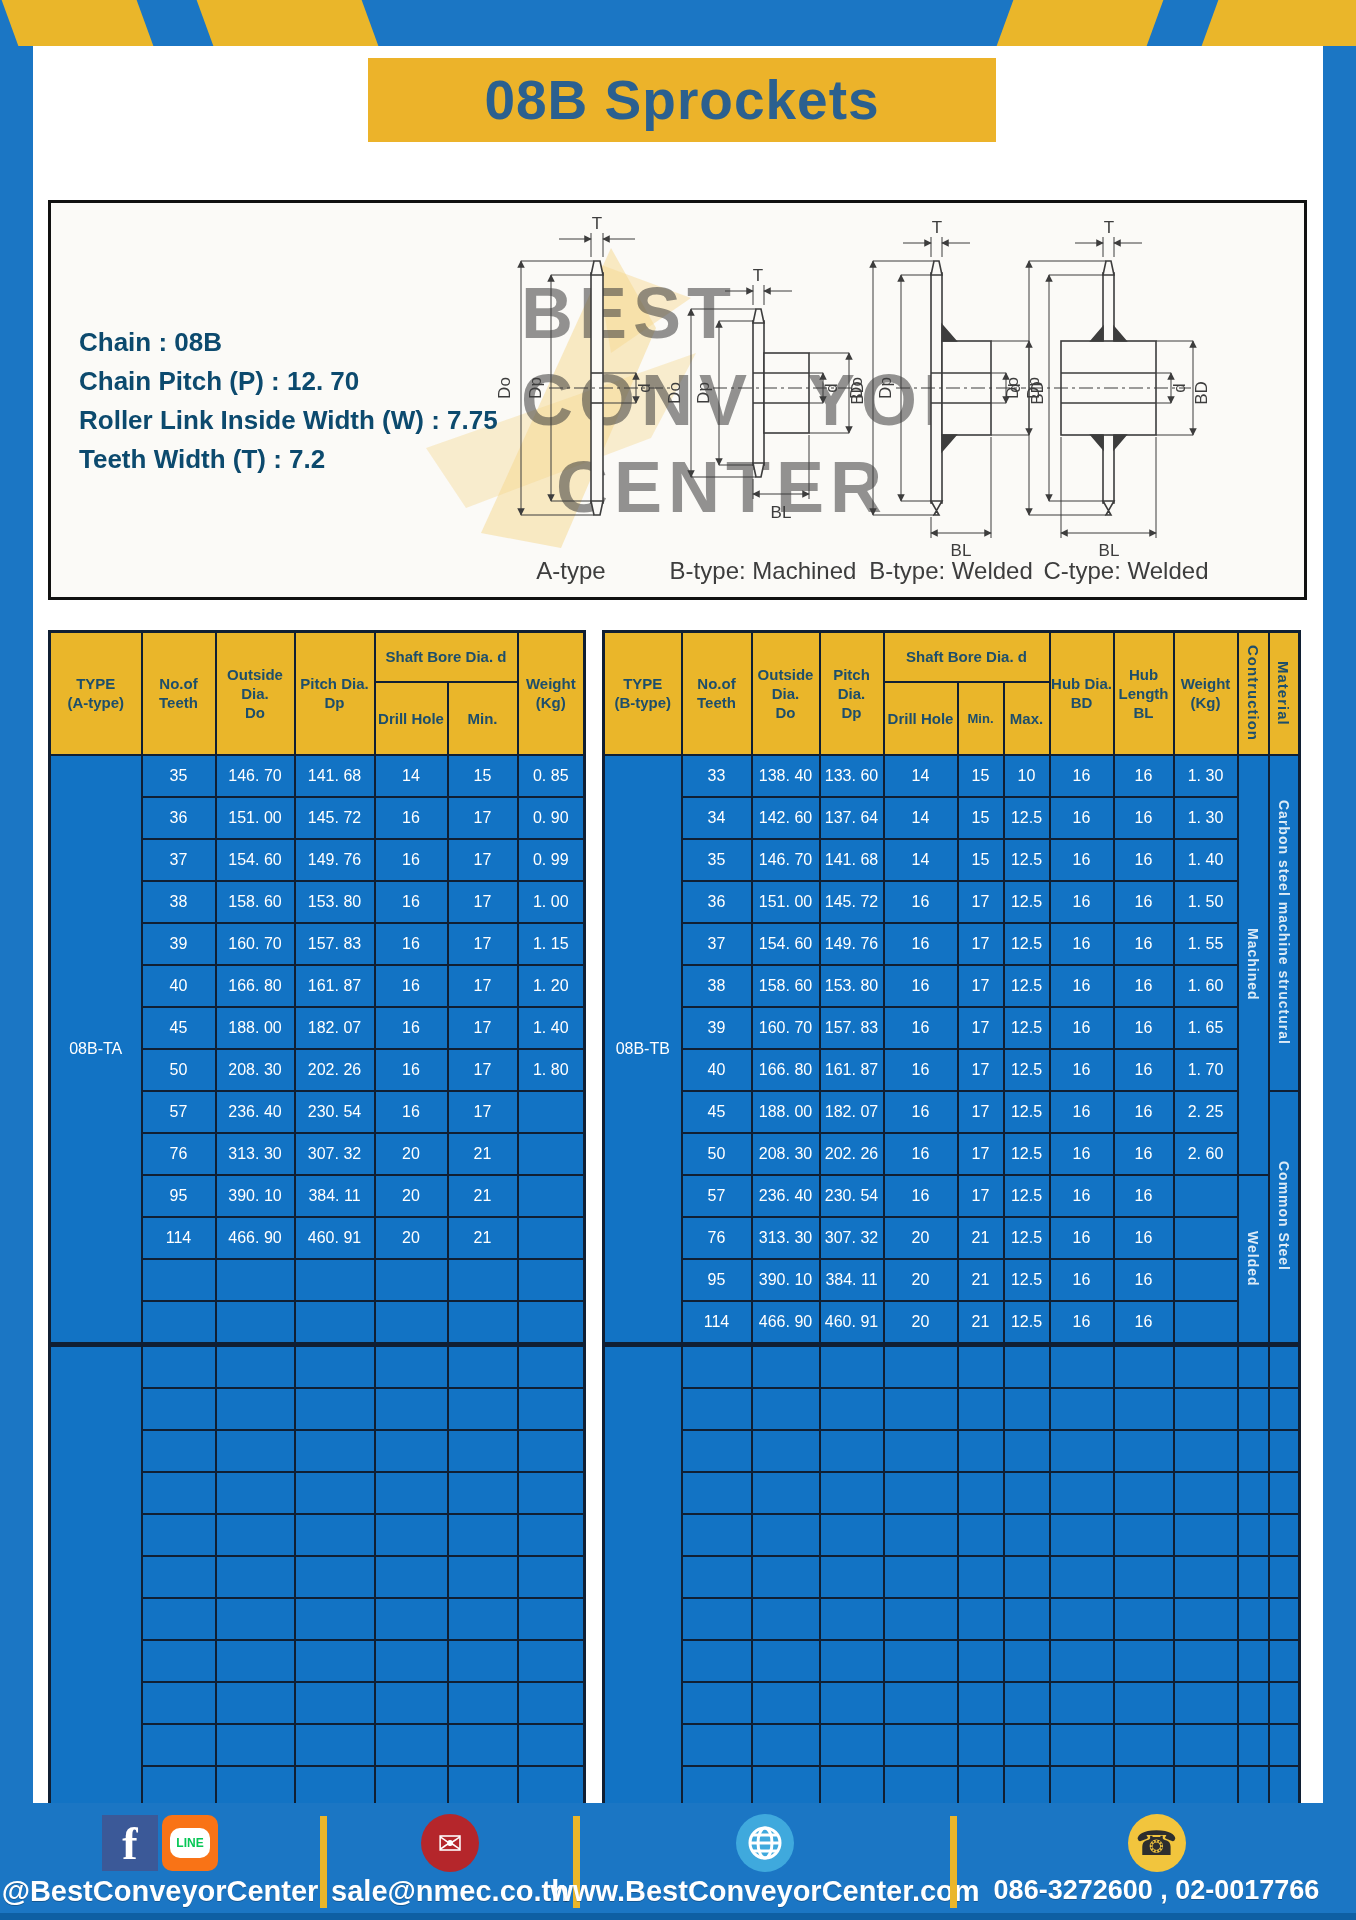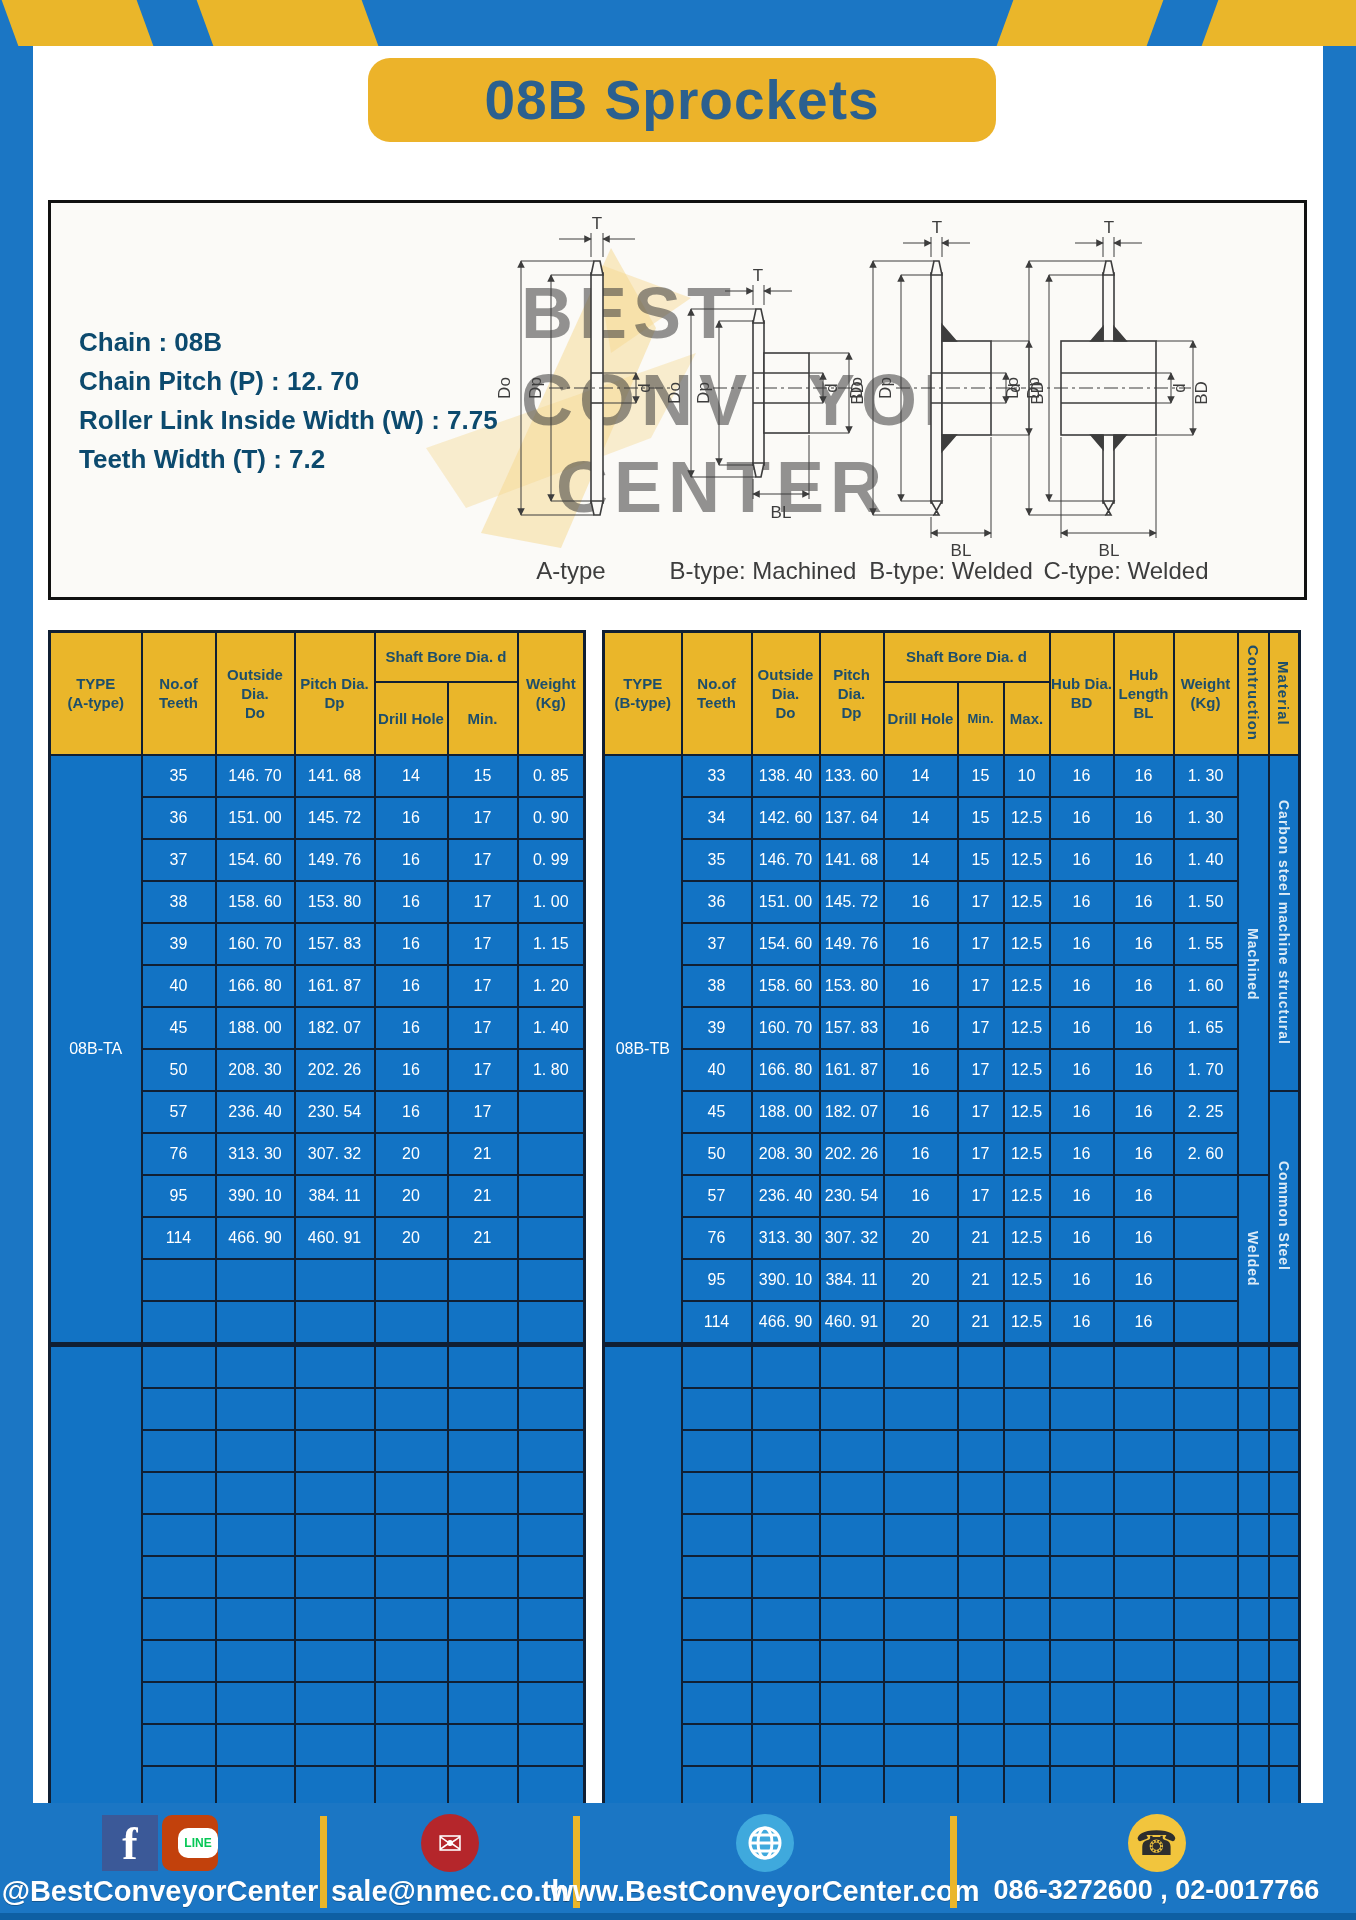--- a/index.html
+++ b/index.html
@@ -10,21 +10,21 @@
   .top-band{position:absolute;left:0;top:0;width:1356px;height:46px;background:#1b76c4;overflow:hidden;}
   .stripe{position:absolute;top:-4px;height:54px;background:#eab62a;}
   .stripe.sl{transform:skewX(20deg);}
   .stripe.sr{transform:skewX(-20deg);}
   .side-border{position:absolute;top:46px;width:33px;height:1757px;background:#1b76c4;}
   .side-border.left{left:0;}
   .side-border.right{left:1323px;}
 
   
   .title-box{position:absolute;left:368px;top:58px;width:628px;height:84px;background:#ecb32a;
-             display:flex;align-items:center;justify-content:center;border-radius:22px;}
+             display:flex;align-items:center;justify-content:center;}
   .title-box h1{margin:0;font-size:55px;font-weight:bold;color:#2b608f;letter-spacing:1px;}
 
   
   .spec-box{position:absolute;left:48px;top:200px;width:1259px;height:400px;background:#fbfaf7;
             border:3px solid #111;box-sizing:border-box;}
   .spec-lines{position:absolute;left:28px;top:120px;z-index:3;}
   .spec-lines div{font-size:26px;font-weight:bold;color:#0c4a6e;line-height:39px;white-space:nowrap;}
   .diagram-svg{position:absolute;left:0;top:0;width:1253px;height:394px;z-index:2;}
   .diagram-svg text{font-family:"Liberation Sans",sans-serif;fill:#3d3d3d;}
   .wm-text{font-weight:bold;fill:#b9d4ea;opacity:.55;letter-spacing:6px;}
@@ -47,21 +47,21 @@
   
   .footer{position:absolute;left:0;top:1803px;width:1356px;height:117px;background:#1b76c4;display:flex;}
   .footer:after{content:"";position:absolute;left:0;bottom:0;width:100%;height:7px;background:#0e5fa3;}
   .fsec{display:flex;flex-direction:column;align-items:center;justify-content:flex-start;padding-top:10px;box-sizing:border-box;}
   .fsec .icons{height:60px;display:flex;align-items:center;gap:4px;}
   .fsec .flabel{font-size:29px;font-weight:bold;color:#ffffff;white-space:nowrap;margin-top:2px;
                 text-shadow:0 1px 0 rgba(0,0,0,.25);}
   .fdiv{width:7px;height:92px;background:#eab62a;align-self:center;}
   .icon-sq{width:56px;height:56px;display:flex;align-items:center;justify-content:center;}
   .fb{background:#3b5998;color:#fff;font-size:46px;font-weight:bold;font-family:"Liberation Serif",serif;}
-  .line-badge{background:#c2410c;border-radius:10px;position:relative;justify-content:flex-end;}
+  .line-badge{background:#f97316;border-radius:10px;position:relative;}
   .line-bubble{background:#fff;border-radius:10px;width:40px;height:30px;display:flex;align-items:center;justify-content:center;
                color:#06c755;font-size:12px;font-weight:bold;}
   .circle{width:58px;height:58px;border-radius:50%;display:flex;align-items:center;justify-content:center;}
   .mail{background:#b5262b;color:#fff;font-size:30px;}
   .globe{background:#3fa9dd;}
   .phone{background:#f2c53d;color:#2e2e2e;font-size:34px;}
 </style>
 </head>
 <body>
 

